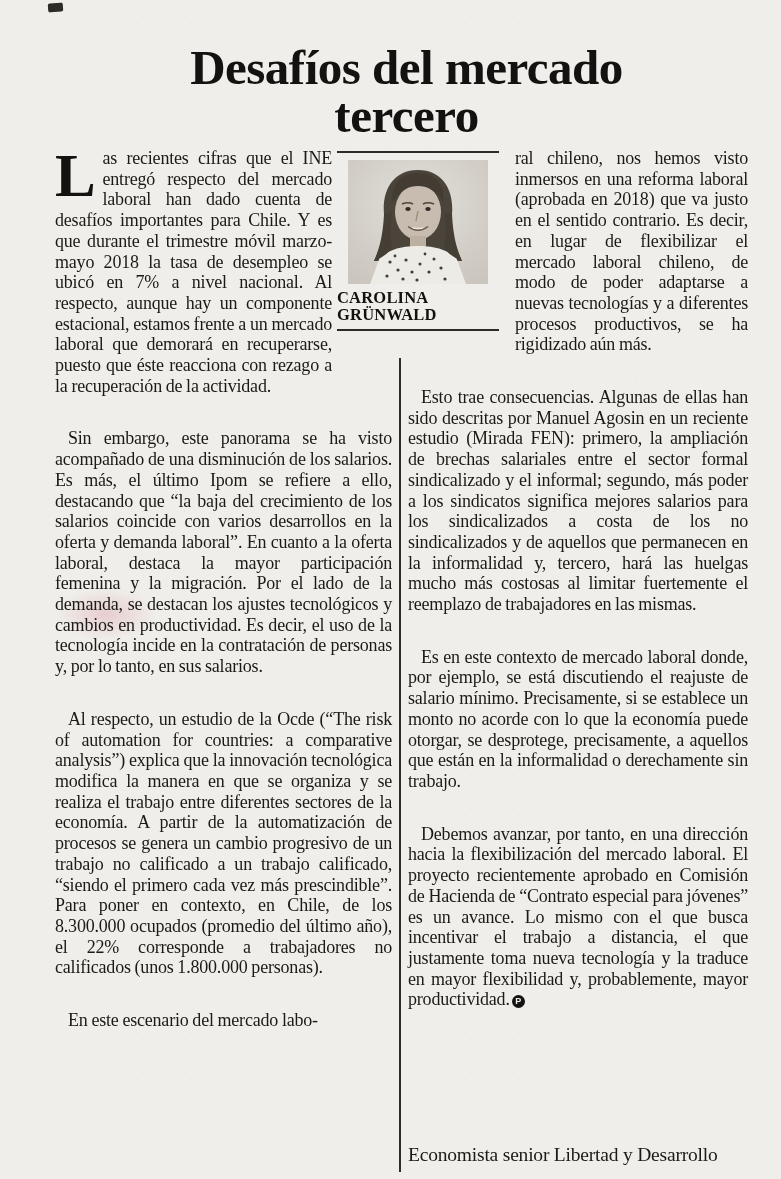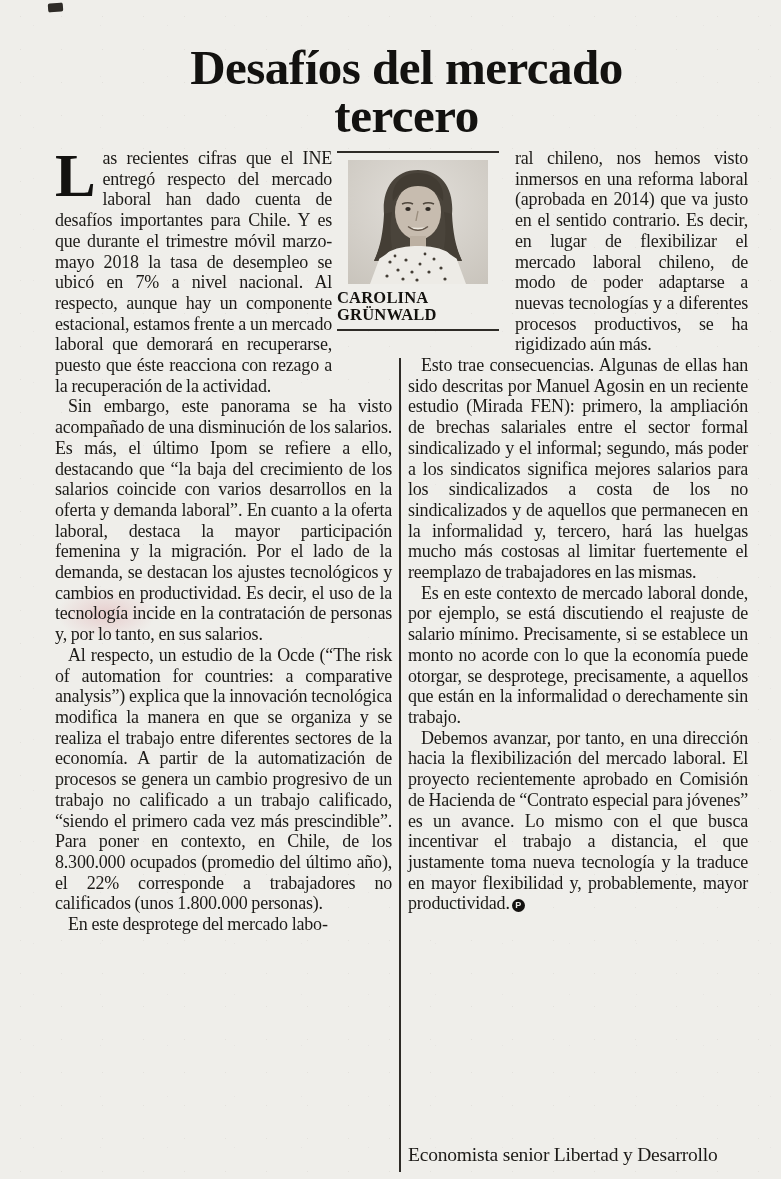--- a/index.html
+++ b/index.html
@@ -20,21 +20,21 @@
     font-size:49px; line-height:48px; letter-spacing:-0.5px; color:#131210;
   }
   .headline span { display:block; }
 
   .col {
     position:absolute; top:148px;
     font-size:18px; line-height:20.7px;
     text-align:justify; letter-spacing:-0.2px; word-spacing:-0.5px;
   }
   .col p { margin:0; }
-  .col p.ind { text-indent:13px; }
+  .col p.ind { text-indent:13px;margin-top:32px; }
   .col-left  { left:55px;  width:337px; }
   .col-right { left:408px; width:340px; }
   .spacer-right { float:right; width:60px;  height:208px; }
   .spacer-left  { float:left;  width:107px; height:206px; }
 
   .dropcap {
     float:left; font-weight:700; font-size:61px; line-height:50px;
     padding:3px 7px 0 0; color:#131210;
   }
 
@@ -143,28 +143,28 @@
       <span>CAROLINA</span>
       <span>GRÜNWALD</span>
     </div>
   </div>
 
   <div class="col col-left">
     <div class="spacer-right"></div>
     <p><span class="dropcap">L</span><span>as recientes cifras que el INE entregó respecto del mercado laboral han dado cuenta de desafíos importantes para Chile. Y es que durante el trimestre móvil marzo-mayo 2018 la tasa de desempleo se ubicó en 7% a nivel nacional. Al respecto, aunque hay un componente estacional, estamos frente a un mercado laboral que demorará en recuperarse, puesto que éste reacciona con rezago a la recuperación de la actividad.</span></p>
     <p class="ind">Sin embargo, este panorama se ha visto acompañado de una disminución de los salarios. Es más, el último Ipom se refiere a ello, destacando que “la baja del crecimiento de los salarios coincide con varios desarrollos en la oferta y demanda laboral”. En cuanto a la oferta laboral, destaca la mayor participación femenina y la migración. Por el lado de la demanda, se destacan los ajustes tecnológicos y cambios en productividad. Es decir, el uso de la tecnología incide en la contratación de personas y, por lo tanto, en sus salarios.</p>
     <p class="ind">Al respecto, un estudio de la Ocde (“The risk of automation for countries: a comparative analysis”) explica que la innovación tecnológica modifica la manera en que se organiza y se realiza el trabajo entre diferentes sectores de la economía. A partir de la automatización de procesos se genera un cambio progresivo de un trabajo no calificado a un trabajo calificado, “siendo el primero cada vez más prescindible”. Para poner en contexto, en Chile, de los 8.300.000 ocupados (promedio del último año), el 22% corresponde a trabajadores no calificados (unos 1.800.000 personas).</p>
-    <p class="ind">En este desprotege del mercado labo-</p>
+    <p class="ind">En este escenario del mercado labo-</p>
   </div>
 
   <div class="divider"></div>
 
   <div class="col col-right">
     <div class="spacer-left"></div>
-    <p>ral chileno, nos hemos visto inmersos en una reforma laboral (aprobada en 2014) que va justo en el sentido contrario. Es decir, en lugar de flexibilizar el mercado laboral chileno, de modo de poder adaptarse a nuevas tecnologías y a diferentes procesos productivos, se ha rigidizado aún más.</p>
+    <p>ral chileno, nos hemos visto inmersos en una reforma laboral (aprobada en 2018) que va justo en el sentido contrario. Es decir, en lugar de flexibilizar el mercado laboral chileno, de modo de poder adaptarse a nuevas tecnologías y a diferentes procesos productivos, se ha rigidizado aún más.</p>
     <p class="ind">Esto trae consecuencias. Algunas de ellas han sido descritas por Manuel Agosin en un reciente estudio (Mirada FEN): primero, la ampliación de brechas salariales entre el sector formal sindicalizado y el informal; segundo, más poder a los sindicatos significa mejores salarios para los sindicalizados a costa de los no sindicalizados y de aquellos que permanecen en la informalidad y, tercero, hará las huelgas mucho más costosas al limitar fuertemente el reemplazo de trabajadores en las mismas.</p>
     <p class="ind">Es en este contexto de mercado laboral donde, por ejemplo, se está discutiendo el reajuste de salario mínimo. Precisamente, si se establece un monto no acorde con lo que la economía puede otorgar, se desprotege, precisamente, a aquellos que están en la informalidad o derechamente sin trabajo.</p>
     <p class="ind"><span>Debemos avanzar, por tanto, en una dirección hacia la flexibilización del mercado laboral. El proyecto recientemente aprobado en Comisión de Hacienda de “Contrato especial para jóvenes” es un avance. Lo mismo con el que busca incentivar el trabajo a distancia, el que justamente toma nueva tecnología y la traduce en mayor flexibilidad y, probablemente, mayor productividad.</span><span class="endmark">P</span></p>
   </div>
 
   <div class="signature">Economista senior Libertad y Desarrollo</div>
 
 </div>
 
 </body></html>

